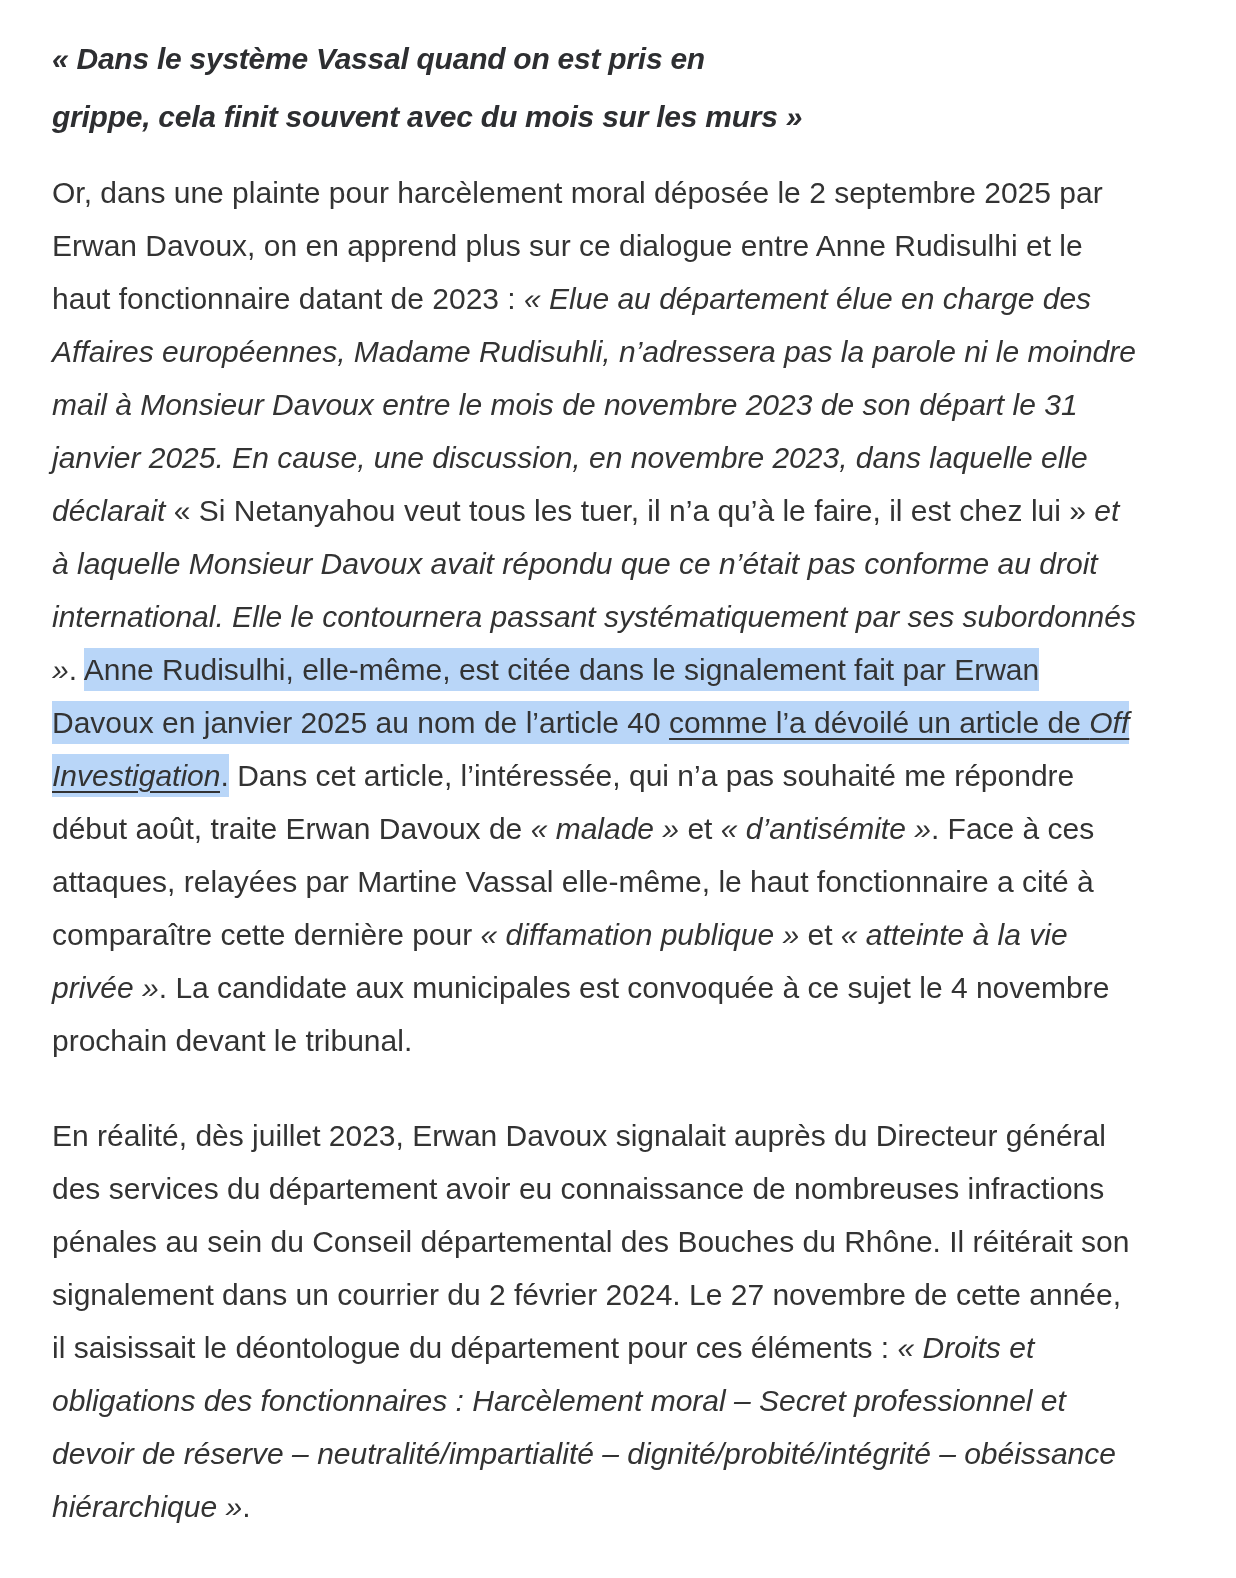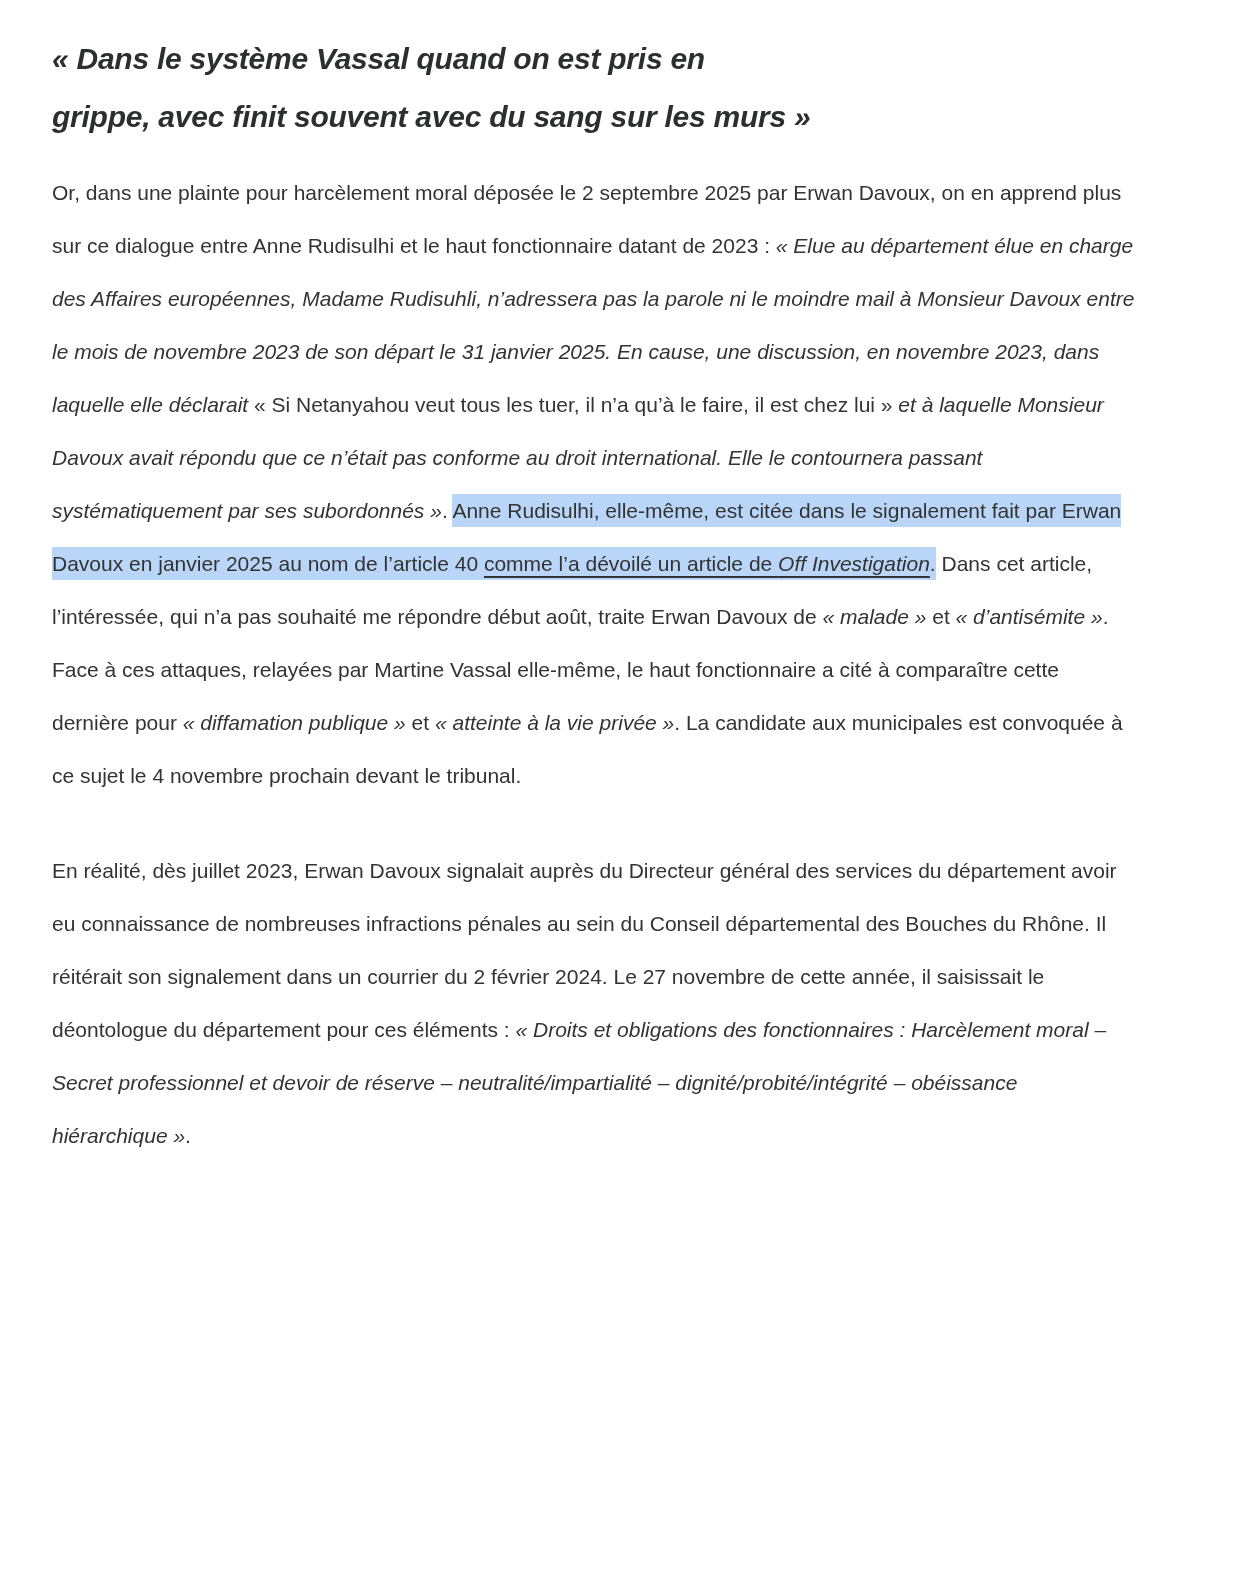--- a/index.html
+++ b/index.html
@@ -28,21 +28,21 @@
     font-size: 30px;
     line-height: 58px;
     font-weight: bold;
     font-style: italic;
     letter-spacing: -0.25px;
     color: var(--heading);
   }
   h1.article-heading span { display: block; }
   .article-body p {
     margin: 0 0 42px 0;
-    font-size: 21px;
+    font-size: 30px;
     line-height: 53px;
     font-weight: 400;
   }
   .article-body p:last-child { margin-bottom: 0; }
   .italic { font-style: italic; }
   .highlight {
     background-color: var(--highlight);
     padding: 5px 0;
   }
   a.link, a.link:visited {
@@ -52,19 +52,19 @@
     text-underline-offset: 5px;
     cursor: pointer;
   }
 </style>
 </head>
 <body>
 
 <main class="article">
   <h1 class="article-heading">
     <span>« Dans le système Vassal quand on est pris en</span>
-    <span>grippe, avec finit souvent avec du sang sur les murs »</span>
+    <span>grippe, cela finit souvent avec du mois sur les murs »</span>
   </h1>
   <div class="article-body">
       <p><span>Or, dans une plainte pour harcèlement moral déposée le 2 septembre 2025 par Erwan Davoux, on en apprend plus sur ce dialogue entre Anne Rudisulhi et le haut fonctionnaire datant de 2023 : </span><span class="italic">« Elue au département élue en charge des Affaires européennes, Madame Rudisuhli, n’adressera pas la parole ni le moindre mail à Monsieur Davoux entre le mois de novembre 2023 de son départ le 31 janvier 2025. En cause, une discussion, en novembre 2023, dans laquelle elle déclarait </span><span>« Si Netanyahou veut tous les tuer, il n’a qu’à le faire, il est chez lui » </span><span class="italic">et à laquelle Monsieur Davoux avait répondu que ce n’était pas conforme au droit international. Elle le contournera passant systématiquement par ses subordonnés »</span><span>. </span><span class="highlight">Anne Rudisulhi, elle-même, est citée dans le signalement fait par Erwan Davoux en janvier 2025 au nom de l’article 40 </span><a class="highlight link" href="#">comme l’a dévoilé un article de </a><a class="italic highlight link" href="#">Off Investigation</a><span class="highlight">.</span><span> Dans cet article, l’intéressée, qui n’a pas souhaité me répondre début août, traite Erwan Davoux de </span><span class="italic">« malade »</span><span> et </span><span class="italic">« d’antisémite »</span><span>. Face à ces attaques, relayées par Martine Vassal elle-même, le haut fonctionnaire a cité à comparaître cette dernière pour </span><span class="italic">« diffamation publique »</span><span> et </span><span class="italic">« atteinte à la vie privée »</span><span>. La candidate aux municipales est convoquée à ce sujet le 4 novembre prochain devant le tribunal.</span></p>
       <p><span>En réalité, dès juillet 2023, Erwan Davoux signalait auprès du Directeur général des services du département avoir eu connaissance de nombreuses infractions pénales au sein du Conseil départemental des Bouches du Rhône. Il réitérait son signalement dans un courrier du 2 février 2024. Le 27 novembre de cette année, il saisissait le déontologue du département pour ces éléments : </span><span class="italic">« Droits et obligations des fonctionnaires : Harcèlement moral – Secret professionnel et devoir de réserve – neutralité/impartialité – dignité/probité/intégrité – obéissance hiérarchique »</span><span>.</span></p>
     </div>
 </main>
 
 </body></html>

